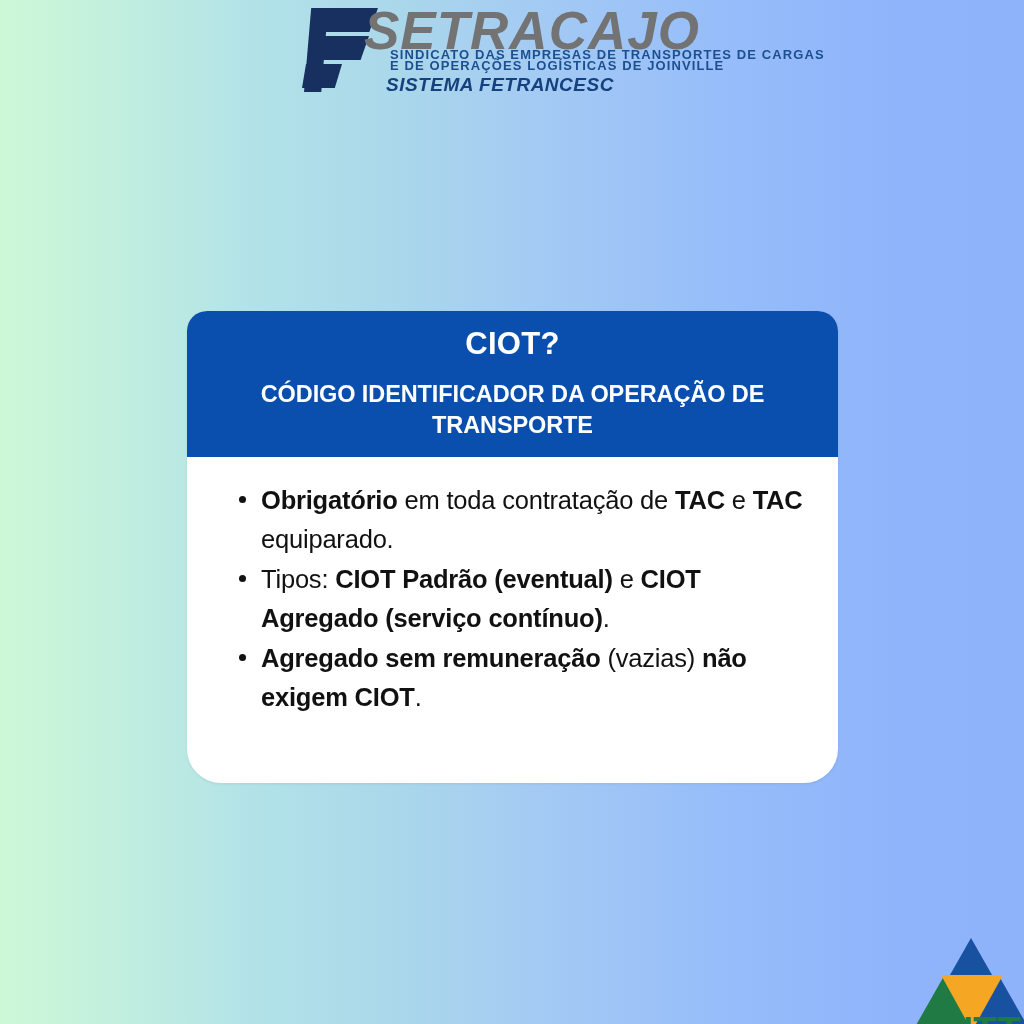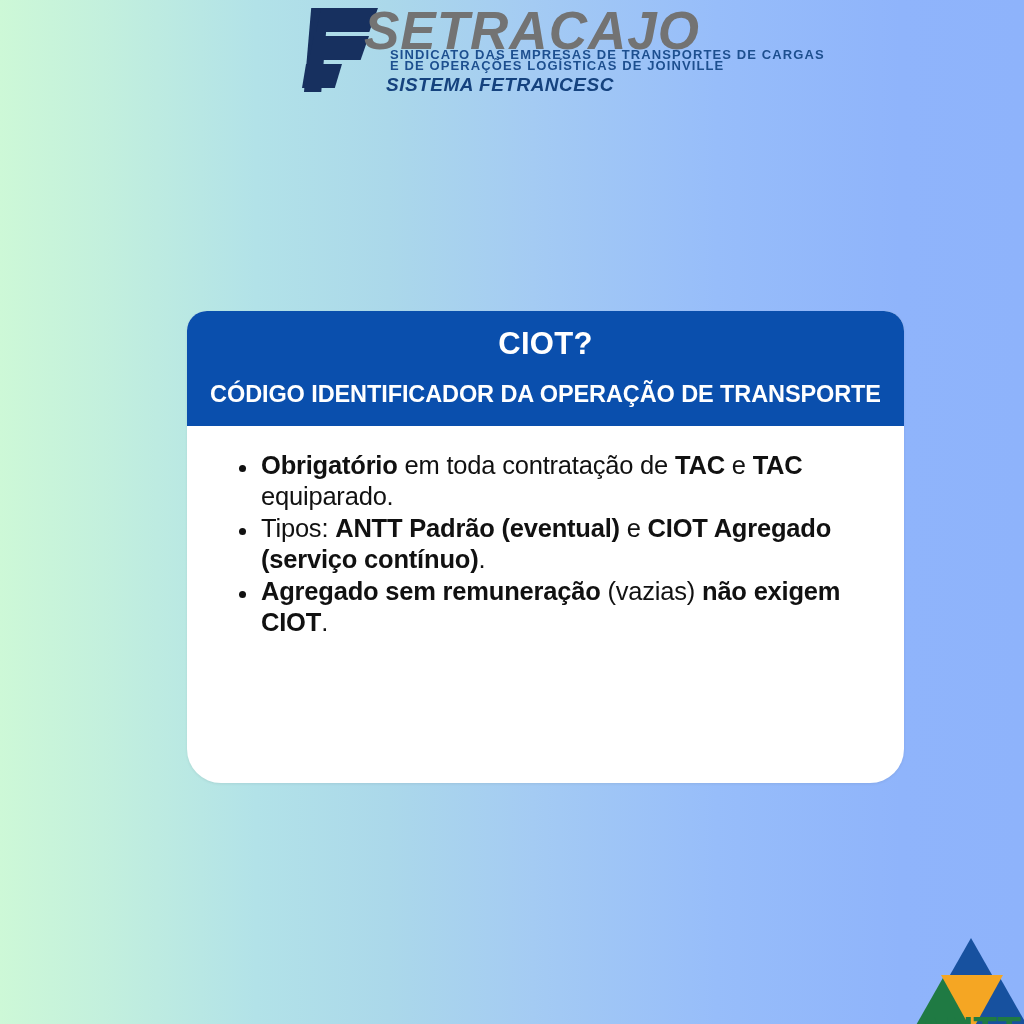--- a/index.html
+++ b/index.html
@@ -114,21 +114,21 @@
     color: #15427e;
     white-space: nowrap;
     text-align: center;
   }
 
   
   #info-card {
     position: absolute;
     left: 187px;
     top: 311px;
-    width: 717px;
+    width: 651px;
     height: 472px;
     background: #ffffff;
     border-radius: 20px 20px 34px 34px;
     overflow: hidden;
     box-shadow: 0 1px 3px rgba(0,0,0,0.07);
   }
 
   #card-header {
     background: #0a4fad;
     padding: 14px 22px 16px;
@@ -157,21 +157,21 @@
   }
 
   ul#ciot-bullet-list {
     list-style: none;
   }
 
   li.ciot-bullet {
     position: relative;
     padding-left: 22px;
     font-size: 25.5px;
-    line-height: 31px;
+    line-height: 39px;
     color: #111111;
     letter-spacing: -0.2px;
     margin-bottom: 1px;
   }
 
   li.ciot-bullet::before {
     content: "";
     position: absolute;
     left: 0;
     top: 15px;
@@ -222,21 +222,21 @@
 <div id="info-card">
 
   <div id="card-header">
     <div id="card-title">CIOT?</div>
     <div id="card-subtitle">CÓDIGO IDENTIFICADOR DA OPERAÇÃO DE TRANSPORTE</div>
   </div>
 
   <div id="card-body">
     <ul id="ciot-bullet-list">
       <li class="ciot-bullet"><b>Obrigatório</b> em toda contratação de <b>TAC</b> e <b>TAC</b> equiparado.</li>
-      <li class="ciot-bullet">Tipos: <b>ANTT Padrão (eventual)</b> e <b>CIOT Agregado (serviço contínuo)</b>.</li>
+      <li class="ciot-bullet">Tipos: <b>CIOT Padrão (eventual)</b> e <b>CIOT Agregado (serviço contínuo)</b>.</li>
       <li class="ciot-bullet"><b>Agregado sem remuneração</b> (vazias) <b>não exigem CIOT</b>.</li>
     </ul>
   </div>
 </div>
 
 <div id="antt-logo">
   <svg width="121" height="112" viewBox="0 0 121 112" xmlns="http://www.w3.org/2000/svg">
 
     <polygon points="60,4 93,62 27,62" fill="#17519f"></polygon>
 

